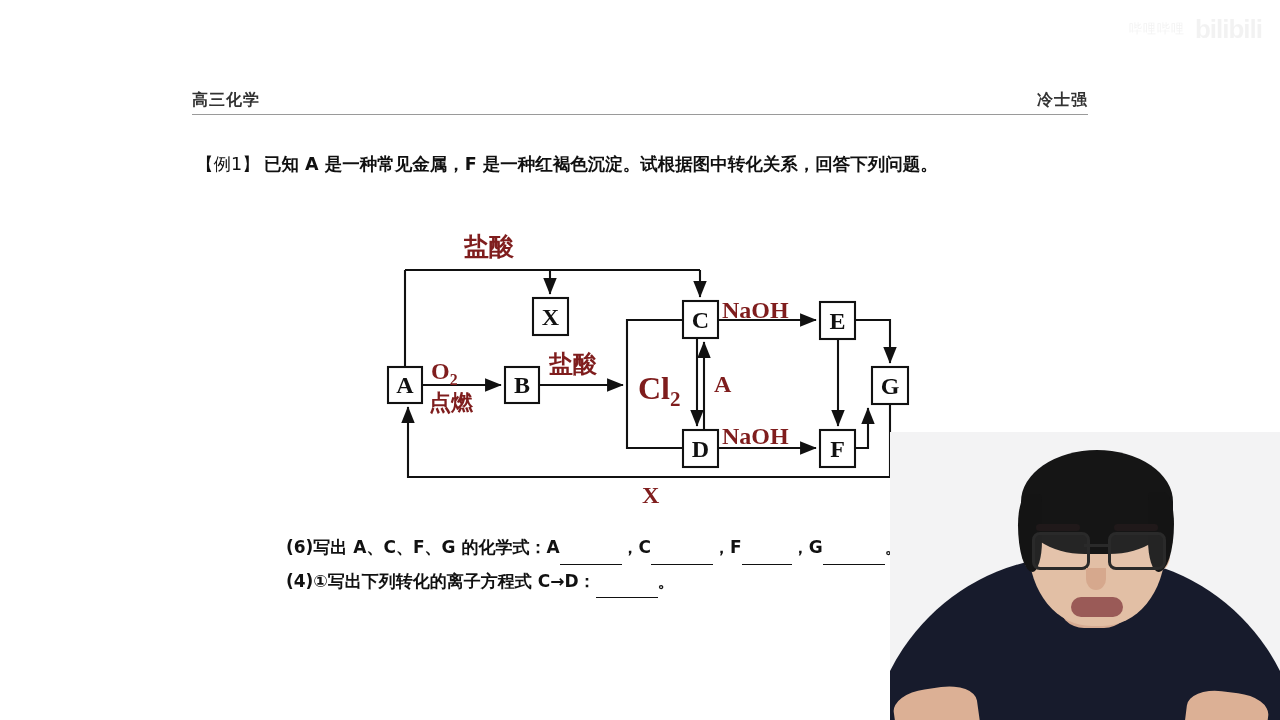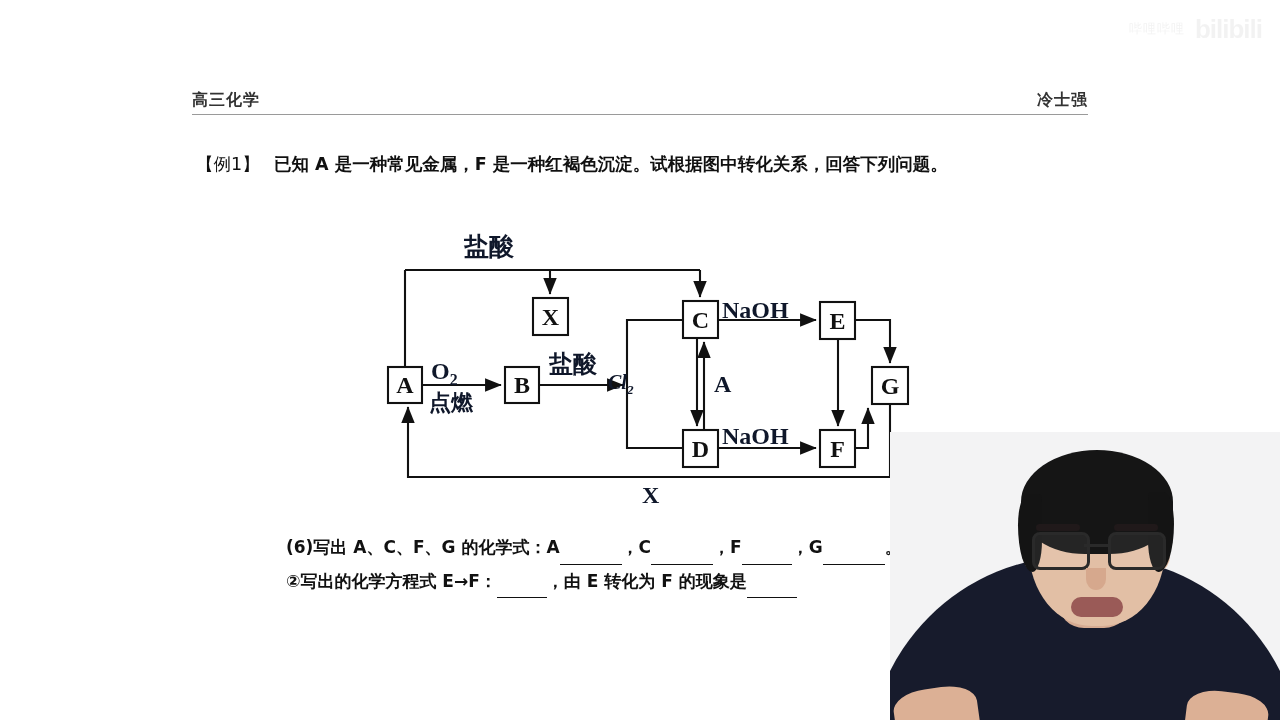--- a/index.html
+++ b/index.html
@@ -80,39 +80,38 @@
     font-size: 17.5px;
     line-height: 33px;
     color: #101010;
   }
   #stem .tag {
     font-weight: normal;
     letter-spacing: 0px;
   }
   #stem .stem-body {
     display: inline;
-    margin-left: 10px;
   }
 
   
   #diagram {
     position: absolute;
     left: 0;
     top: 0;
     width: 1280px;
     height: 720px;
     pointer-events: none;
   }
   #diagram svg { display: block; }
 
   .dg-label {
     position: absolute;
     font-family: "Liberation Serif", "DejaVu Serif", serif;
     font-weight: bold;
-    color: #0f172a;
+    color: #7f1d1d;
     white-space: nowrap;
     line-height: 1;
   }
   .dg-box-label {
     position: absolute;
     display: flex;
     align-items: center;
     justify-content: center;
     font-family: "Liberation Serif", "DejaVu Serif", serif;
     font-weight: bold;
@@ -377,36 +376,36 @@
     <div class="dg-label cn" style="left:464px; top:234px; font-size:25px;">盐酸</div>
 
     <div class="dg-label" style="left:431px; top:359px; font-size:24px;">
       <span>O</span><sub>2</sub>
     </div>
 
     <div class="dg-label cn" style="left:429px; top:392px; font-size:22px;font-family:Liberation Serif, serif;">点燃</div>
 
     <div class="dg-label cn" style="left:549px; top:352px; font-size:24px;">盐酸</div>
 
-    <div class="dg-label" style="left:608px; top:372px; font-size:20px;font-style:italic;">
+    <div class="dg-label" style="left:638px; top:372px; font-size:32px;">
       <span>Cl</span><sub>2</sub>
     </div>
 
     <div class="dg-label" style="left:714px; top:372px; font-size:24px;">A</div>
 
     <div class="dg-label" style="left:722px; top:298px; font-size:24px;">NaOH</div>
 
     <div class="dg-label" style="left:722px; top:424px; font-size:24px;">NaOH</div>
 
     <div class="dg-label" style="left:642px; top:483px; font-size:24px;">X</div>
   </div>
 
   <div id="questions">
       <div class="q-line cn"><span>(6)写出 A、C、F、G 的化学式：A</span><span class="blank b-lg">&nbsp;</span><span>，C</span><span class="blank b-lg">&nbsp;</span><span>，F</span><span class="blank b-md">&nbsp;</span><span>，G</span><span class="blank b-lg">&nbsp;</span><span>。</span></div>
-      <div class="q-line cn"><span>②写出的化学方程式 E→F：</span><span class="blank b-md">&nbsp;</span><span>，由 E 转化为 F 的现象是</span><span class="blank b-md">&nbsp;</span></div>
+      <div class="q-line cn"><span>(4)①写出下列转化的离子方程式 C→D：</span><span class="blank b-lg">&nbsp;</span><span>。</span></div>
     </div>
 
   <div id="webcam">
     <div class="cam-bg"></div>
     <div class="shoulders"></div>
     <div class="neck"></div>
     <div class="ear-l"></div>
     <div class="ear-r"></div>
     <div class="head"></div>
     <div class="hair"></div>

